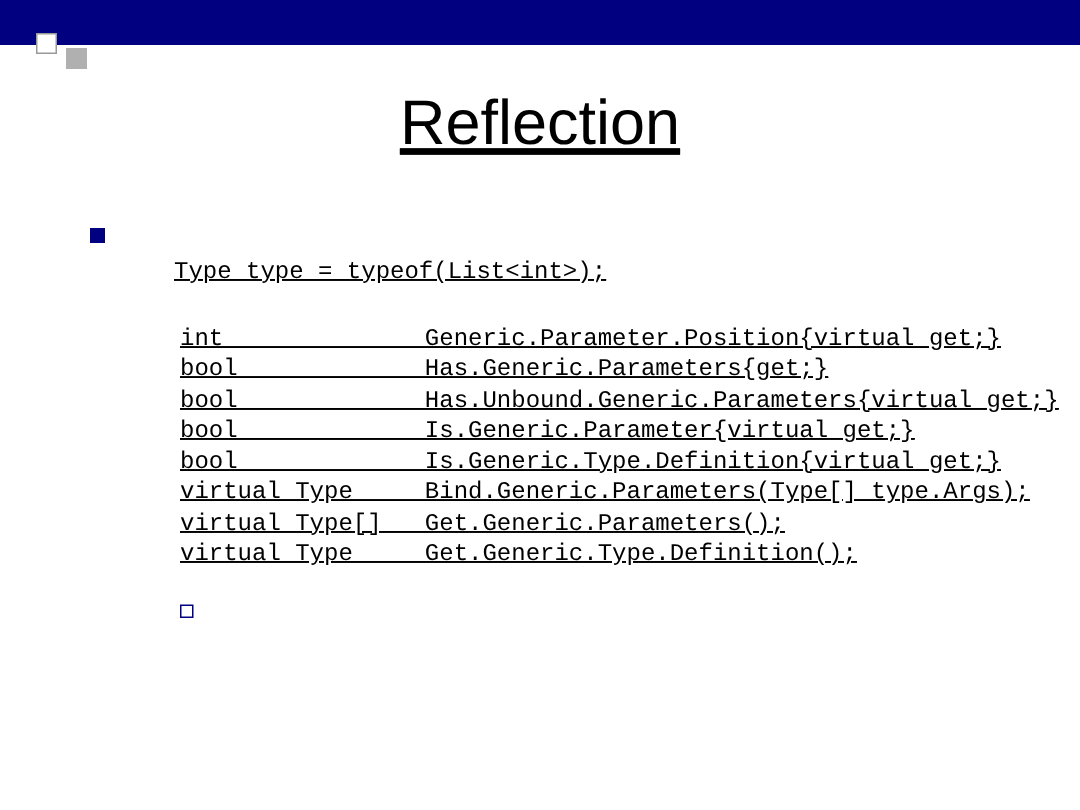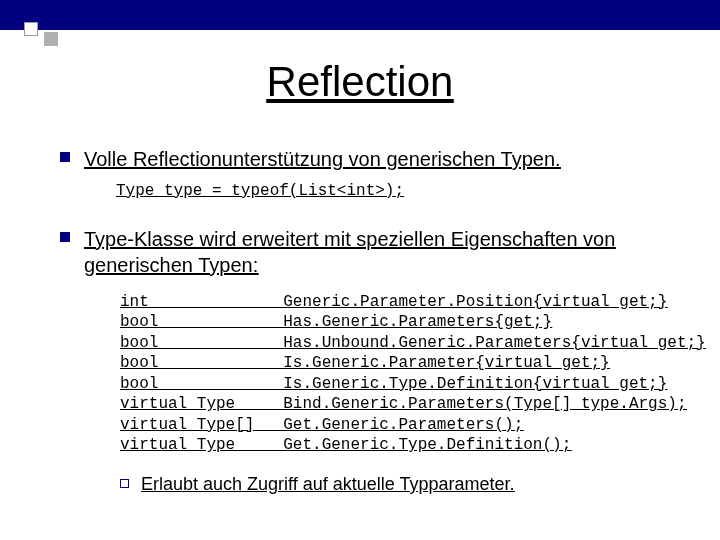--- a/index.html
+++ b/index.html
@@ -100,35 +100,29 @@
   <div class="sq1"></div>
   <div class="sq2"></div>
 </div>
 
 <h1 class="title">Reflection</h1>
 
 <div class="content">
 
   <div class="bullet-row">
     <div class="bullet-square"></div>
-    <div class="bullet-text">Volle Reflectionunterstützung von generischen Typen.</div>
   </div>
   <div class="code-line">Type type = typeof(List&lt;int&gt;);</div>
 
-  <div class="bullet-row">
-    <div class="bullet-square"></div>
-    <div class="bullet-text">Type-Klasse wird erweitert mit speziellen Eigenschaften von generischen Typen:</div>
-  </div>
   <div class="code-block">int              Generic.Parameter.Position{virtual get;}
 bool             Has.Generic.Parameters{get;}
 bool             Has.Unbound.Generic.Parameters{virtual get;}
 bool             Is.Generic.Parameter{virtual get;}
 bool             Is.Generic.Type.Definition{virtual get;}
 virtual Type     Bind.Generic.Parameters(Type[] type.Args);
 virtual Type[]   Get.Generic.Parameters();
 virtual Type     Get.Generic.Type.Definition();</div>
 
   <div class="sub-bullet-row">
     <div class="sub-bullet-square"></div>
-    <div class="sub-bullet-text">Erlaubt auch Zugriff auf aktuelle Typparameter.</div>
   </div>
 
 </div>
 
 </body></html>

